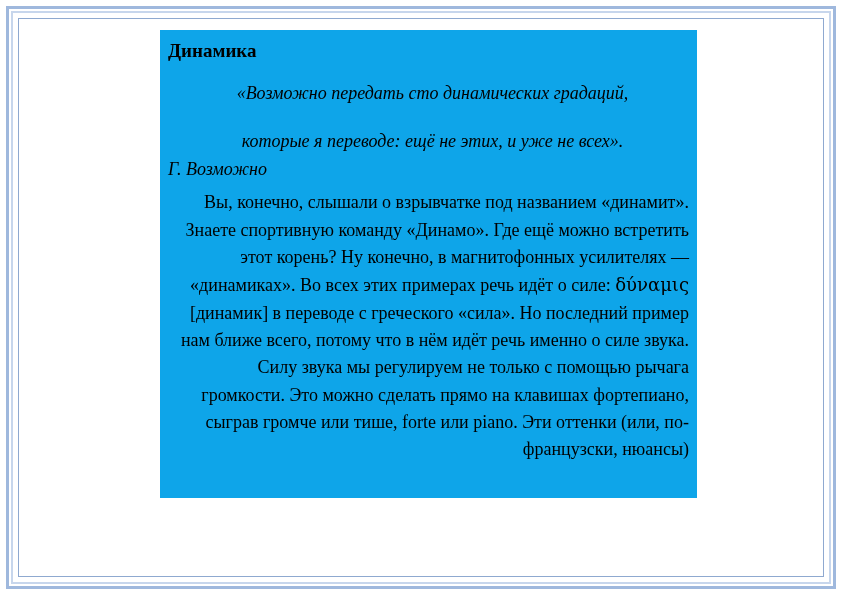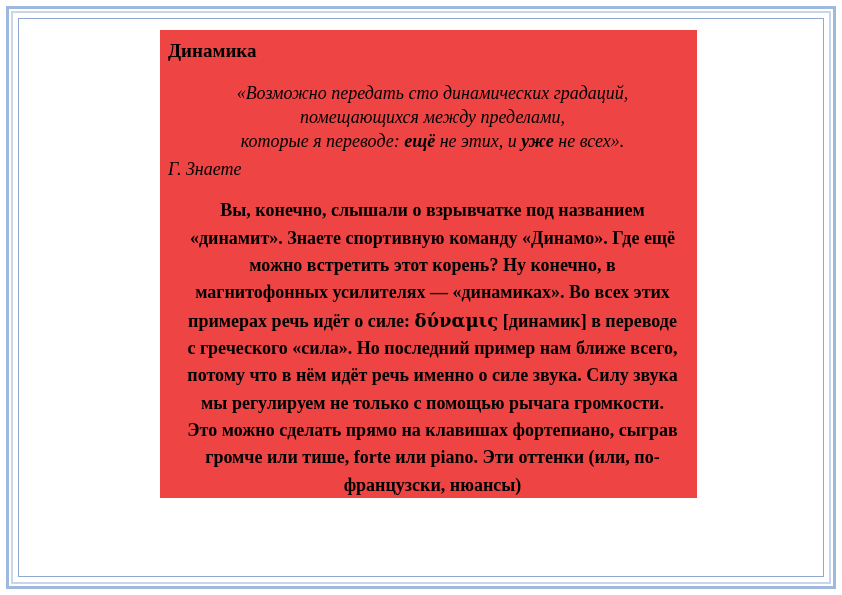--- a/index.html
+++ b/index.html
@@ -47,21 +47,21 @@
     bottom: 18px;
     border: 1px solid #8fa9d0;
     box-sizing: border-box;
   }
   .content-box {
     position: absolute;
     left: 160px;
     top: 30px;
     width: 537px;
     height: 468px;
-    background: #ef4444;
+    background: #0ea5e9;
     box-sizing: border-box;
     padding: 10px 0 0 8px;
     overflow: hidden;
   }
   .title {
     font-family: "Liberation Serif", serif;
     font-weight: bold;
     font-size: 19px;
     color: #000000;
     margin: 0 0 18px 0;
@@ -70,39 +70,38 @@
   .quote {
     font-family: "Liberation Serif", serif;
     font-style: italic;
     font-size: 18px;
     color: #000000;
     line-height: 1.34;
     margin: 0 0 4px 0;
     text-align: center;
   }
   .quote .bold-italic {
-    font-weight: bold;
+    font-weight: normal;
     font-style: italic;
   }
   .attribution {
     font-family: "Liberation Serif", serif;
     font-style: italic;
     font-size: 18px;
     color: #000000;
     line-height: 1.34;
     margin: 0 0 6px 0;
   }
   .body-text {
     font-family: "Liberation Serif", serif;
     font-size: 18px;
     color: #000000;
     line-height: 1.52;
-    margin: 16px;
-    text-align: center;
-    font-weight: bold;
+    margin: 8px;
+    text-align: right;
   }
   .greek {
     font-family: "DejaVu Serif", serif;
     font-size: 18px;
   }
 </style>
 </head>
 <body>
 
 <div class="slide">
@@ -110,22 +109,22 @@
   <div class="frame-outer"></div>
   <div class="frame-mid"></div>
   <div class="frame-inner"></div>
 
   <div class="content-box">
 
     <h1 class="title">Динамика</h1>
 
     <p class="quote">
       <span>«Возможно передать сто динамических градаций,</span><br>
-      <span>помещающихся между пределами,</span><br>
+      <br>
       <span>которые я переводе: </span><span class="bold-italic">ещё</span><span> не этих, и </span><span class="bold-italic">уже</span><span> не всех».</span>
     </p>
 
-    <p class="attribution">Г. Знаете</p>
+    <p class="attribution">Г. Возможно</p>
 
     <p class="body-text"><span>Вы, конечно, слышали о взрывчатке под названием «динамит». Знаете спортивную команду «Динамо». Где ещё можно встретить этот корень? Ну конечно, в магнитофонных усилителях — «динамиках». Во всех этих примерах речь идёт о силе: </span><span class="greek">δύναμις</span><span> [динамик] в переводе с греческого «сила». Но последний пример нам ближе всего, потому что в нём идёт речь именно о силе звука. Силу звука мы регулируем не только с помощью рычага громкости. Это можно сделать прямо на клавишах фортепиано, сыграв громче или тише, forte или piano. Эти оттенки (или, по-французски, нюансы)</span></p>
 
   </div>
 </div>
 
 </body></html>

